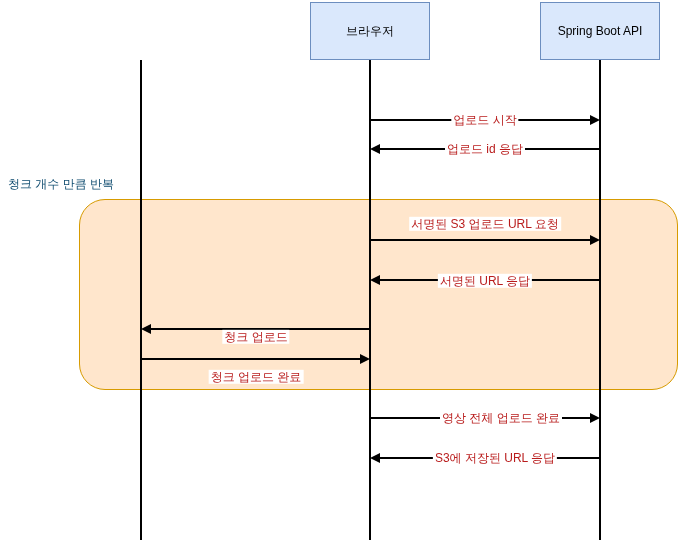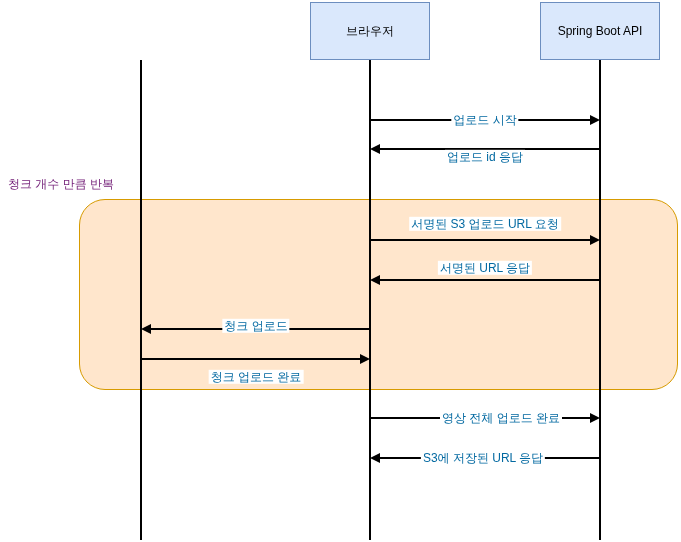--- a/index.html
+++ b/index.html
@@ -31,39 +31,39 @@
     position:absolute;
     left:79px;top:199px;width:599px;height:191px;
     background:#ffe6cc;
     border:1.5px solid #d79b00;
     border-radius:26px;
     box-sizing:border-box;
   }
   .loop-label{
     position:absolute;
     left:8px;top:176px;
-    font-size:12px;color:#701a75;
+    font-size:12px;color:#0c4a6e;
     white-space:nowrap;
   }
   .mline{
     position:absolute;height:1.5px;background:#000;
   }
   .ah{
     position:absolute;width:0;height:0;
     border-top:5px solid transparent;
     border-bottom:5px solid transparent;
   }
   .ah-r{border-left:10px solid #000;}
   .ah-l{border-right:10px solid #000;}
   .mlabel{
     position:absolute;
     transform:translate(-50%,-50%);
     background:#ffffff;
     padding:0 2px;
-    font-size:12px;color:#0369a1;
+    font-size:12px;color:#b91c1c;
     white-space:nowrap;
     line-height:1.2;
   }
 </style>
 </head>
 <body>
 
 <div class="canvas">
 
   <div class="loop-frame"></div>
@@ -82,52 +82,52 @@
 
   <div>
     <div class="mline" style="left:370px;top:119.25px;width:221px"></div>
     <div class="ah ah-r" style="left:590px;top:115px"></div>
     <div class="mlabel" style="left:485px;top:120px">업로드 시작</div>
   </div>
 
   <div>
     <div class="mline" style="left:379px;top:148.25px;width:221px"></div>
     <div class="ah ah-l" style="left:370px;top:144px"></div>
-    <div class="mlabel" style="left:485px;top:157px">업로드 id 응답</div>
+    <div class="mlabel" style="left:485px;top:149px">업로드 id 응답</div>
   </div>
 
   <div>
     <div class="mline" style="left:370px;top:239.25px;width:221px"></div>
     <div class="ah ah-r" style="left:590px;top:235px"></div>
     <div class="mlabel" style="left:485px;top:224px">서명된 S3 업로드 URL 요청</div>
   </div>
 
   <div>
     <div class="mline" style="left:379px;top:279.25px;width:221px"></div>
     <div class="ah ah-l" style="left:370px;top:275px"></div>
-    <div class="mlabel" style="left:485px;top:268px">서명된 URL 응답</div>
+    <div class="mlabel" style="left:485px;top:281px">서명된 URL 응답</div>
   </div>
 
   <div>
     <div class="mline" style="left:150px;top:328.25px;width:220px"></div>
     <div class="ah ah-l" style="left:141px;top:324px"></div>
-    <div class="mlabel" style="left:256px;top:326px">청크 업로드</div>
+    <div class="mlabel" style="left:256px;top:337px">청크 업로드</div>
   </div>
 
   <div>
     <div class="mline" style="left:141px;top:358.25px;width:220px"></div>
     <div class="ah ah-r" style="left:360px;top:354px"></div>
     <div class="mlabel" style="left:256px;top:377px">청크 업로드 완료</div>
   </div>
 
   <div>
     <div class="mline" style="left:370px;top:417.25px;width:221px"></div>
     <div class="ah ah-r" style="left:590px;top:413px"></div>
     <div class="mlabel" style="left:501px;top:418px">영상 전체 업로드 완료</div>
   </div>
 
   <div>
     <div class="mline" style="left:379px;top:457.25px;width:221px"></div>
     <div class="ah ah-l" style="left:370px;top:453px"></div>
-    <div class="mlabel" style="left:483px;top:458px">S3에 저장된 URL 응답</div>
+    <div class="mlabel" style="left:495px;top:458px">S3에 저장된 URL 응답</div>
   </div>
 
 </div>
 
 </body></html>

